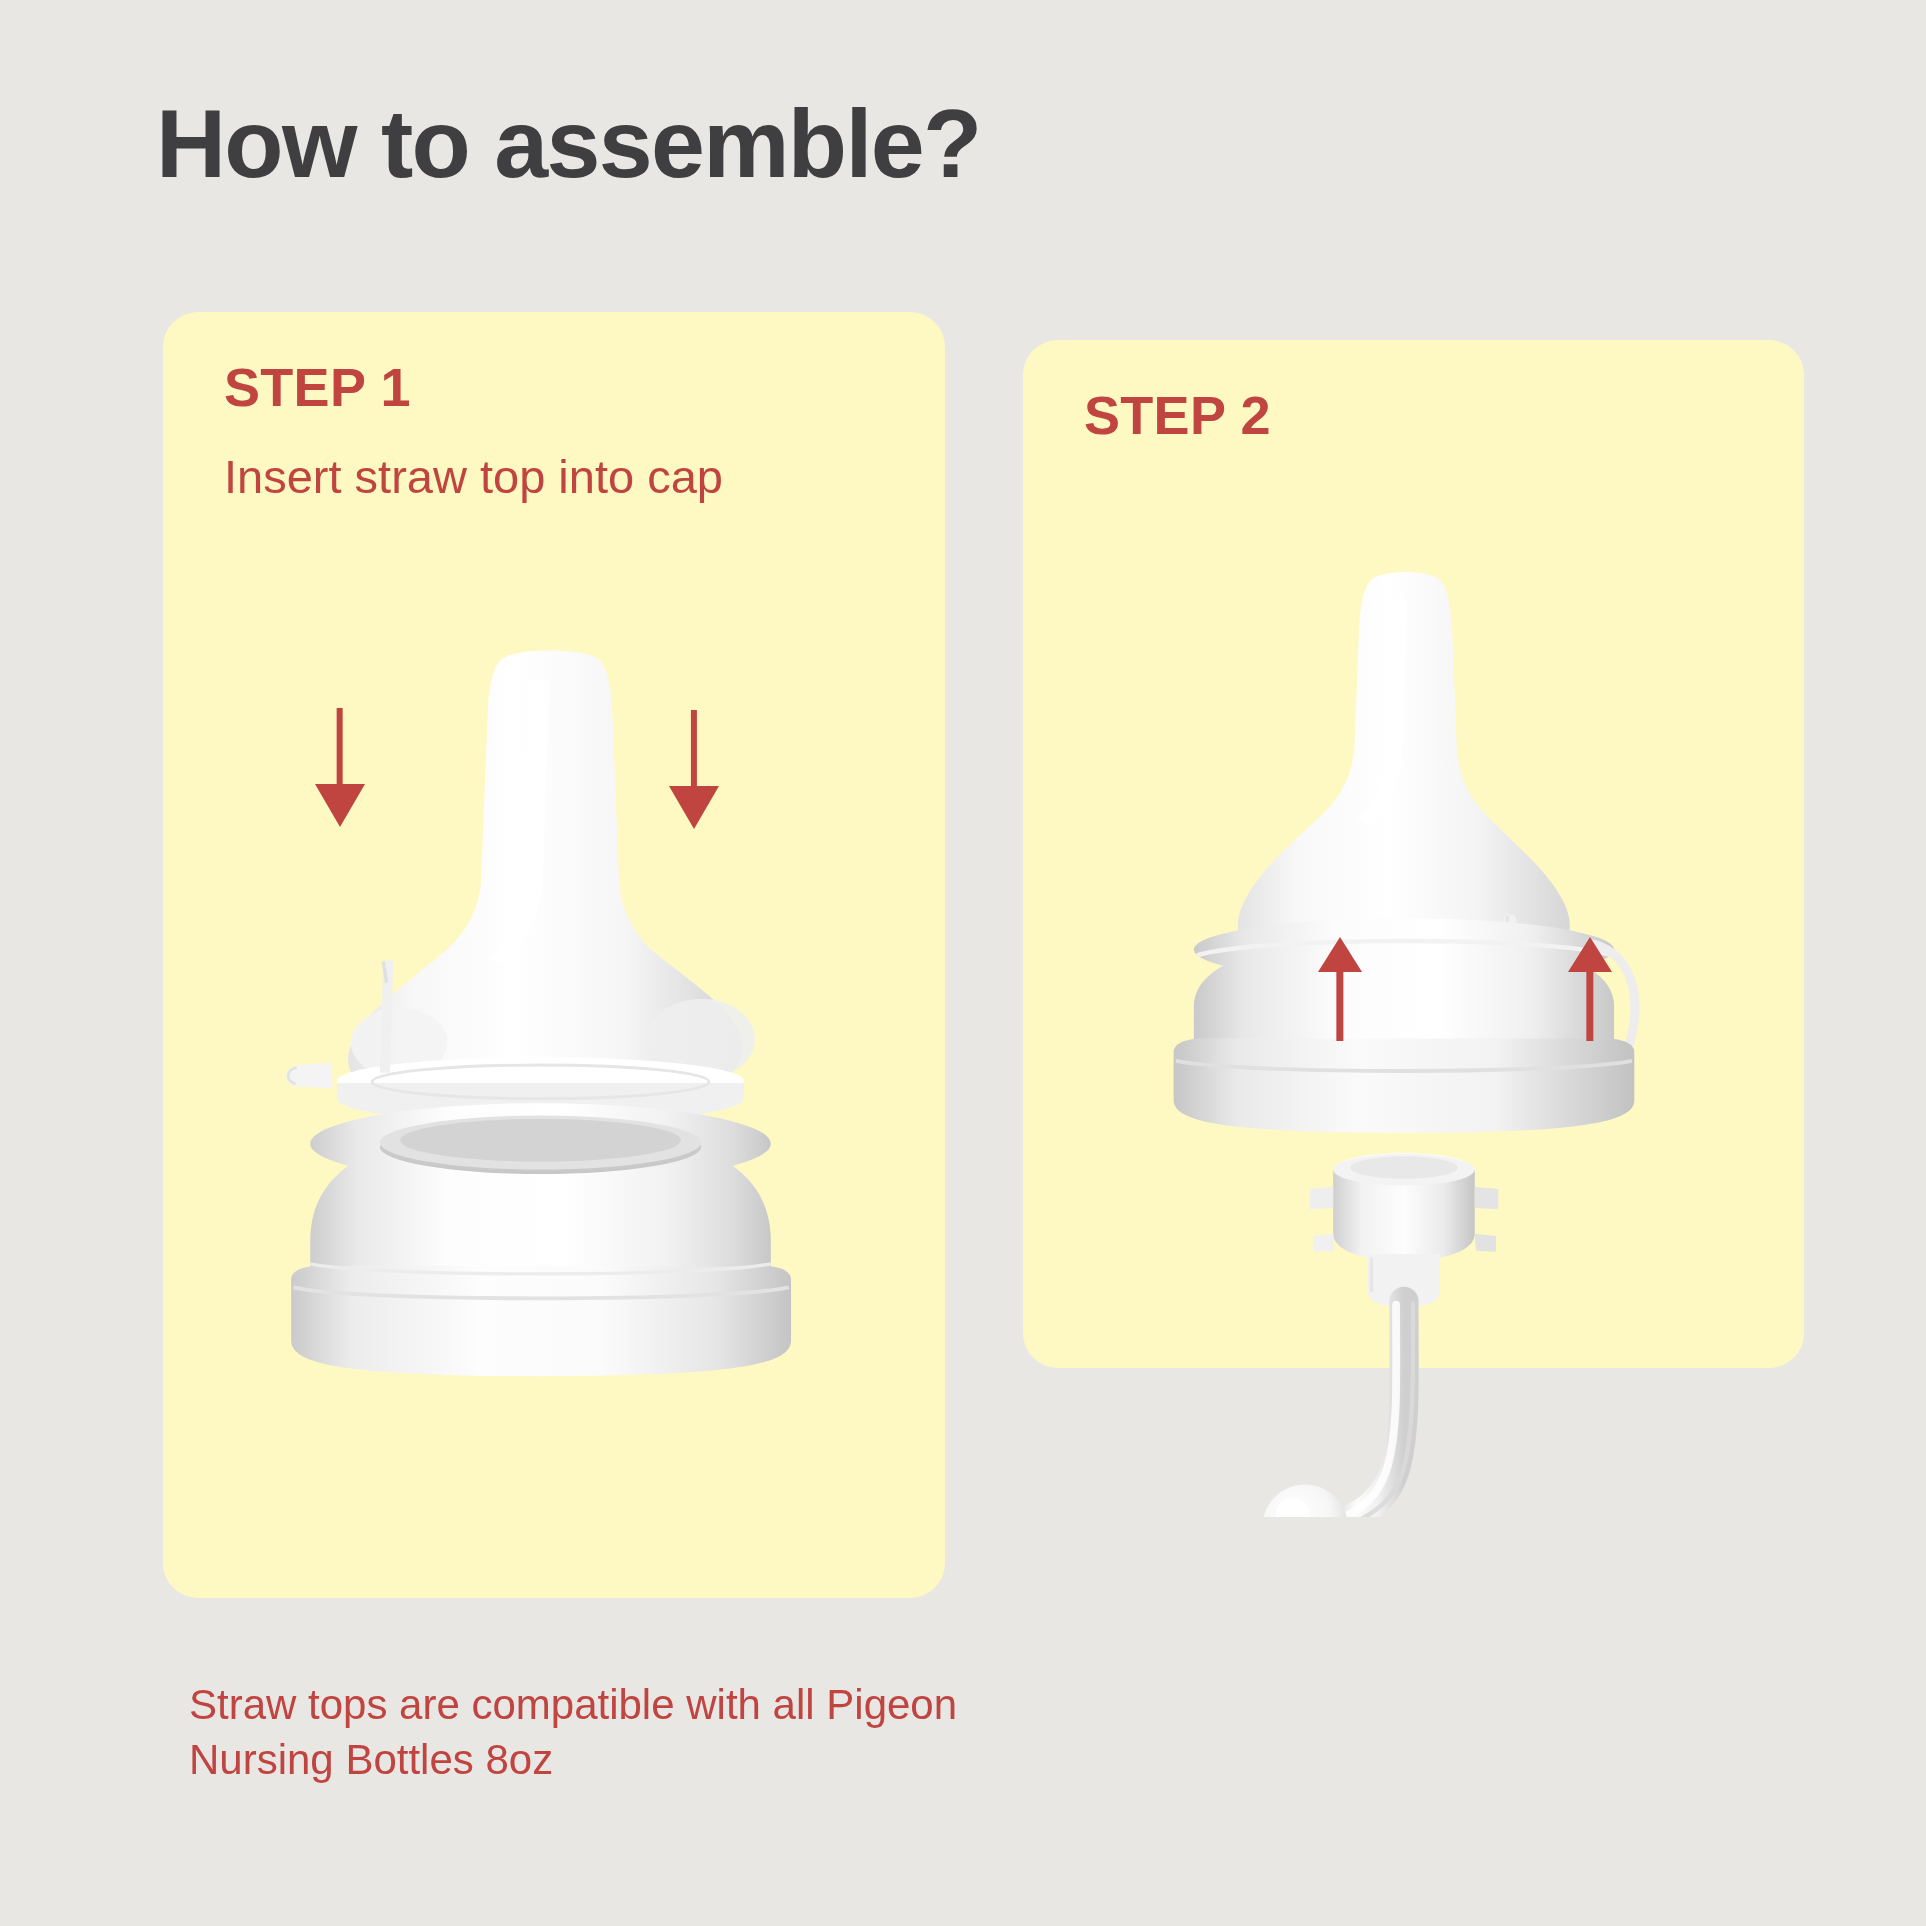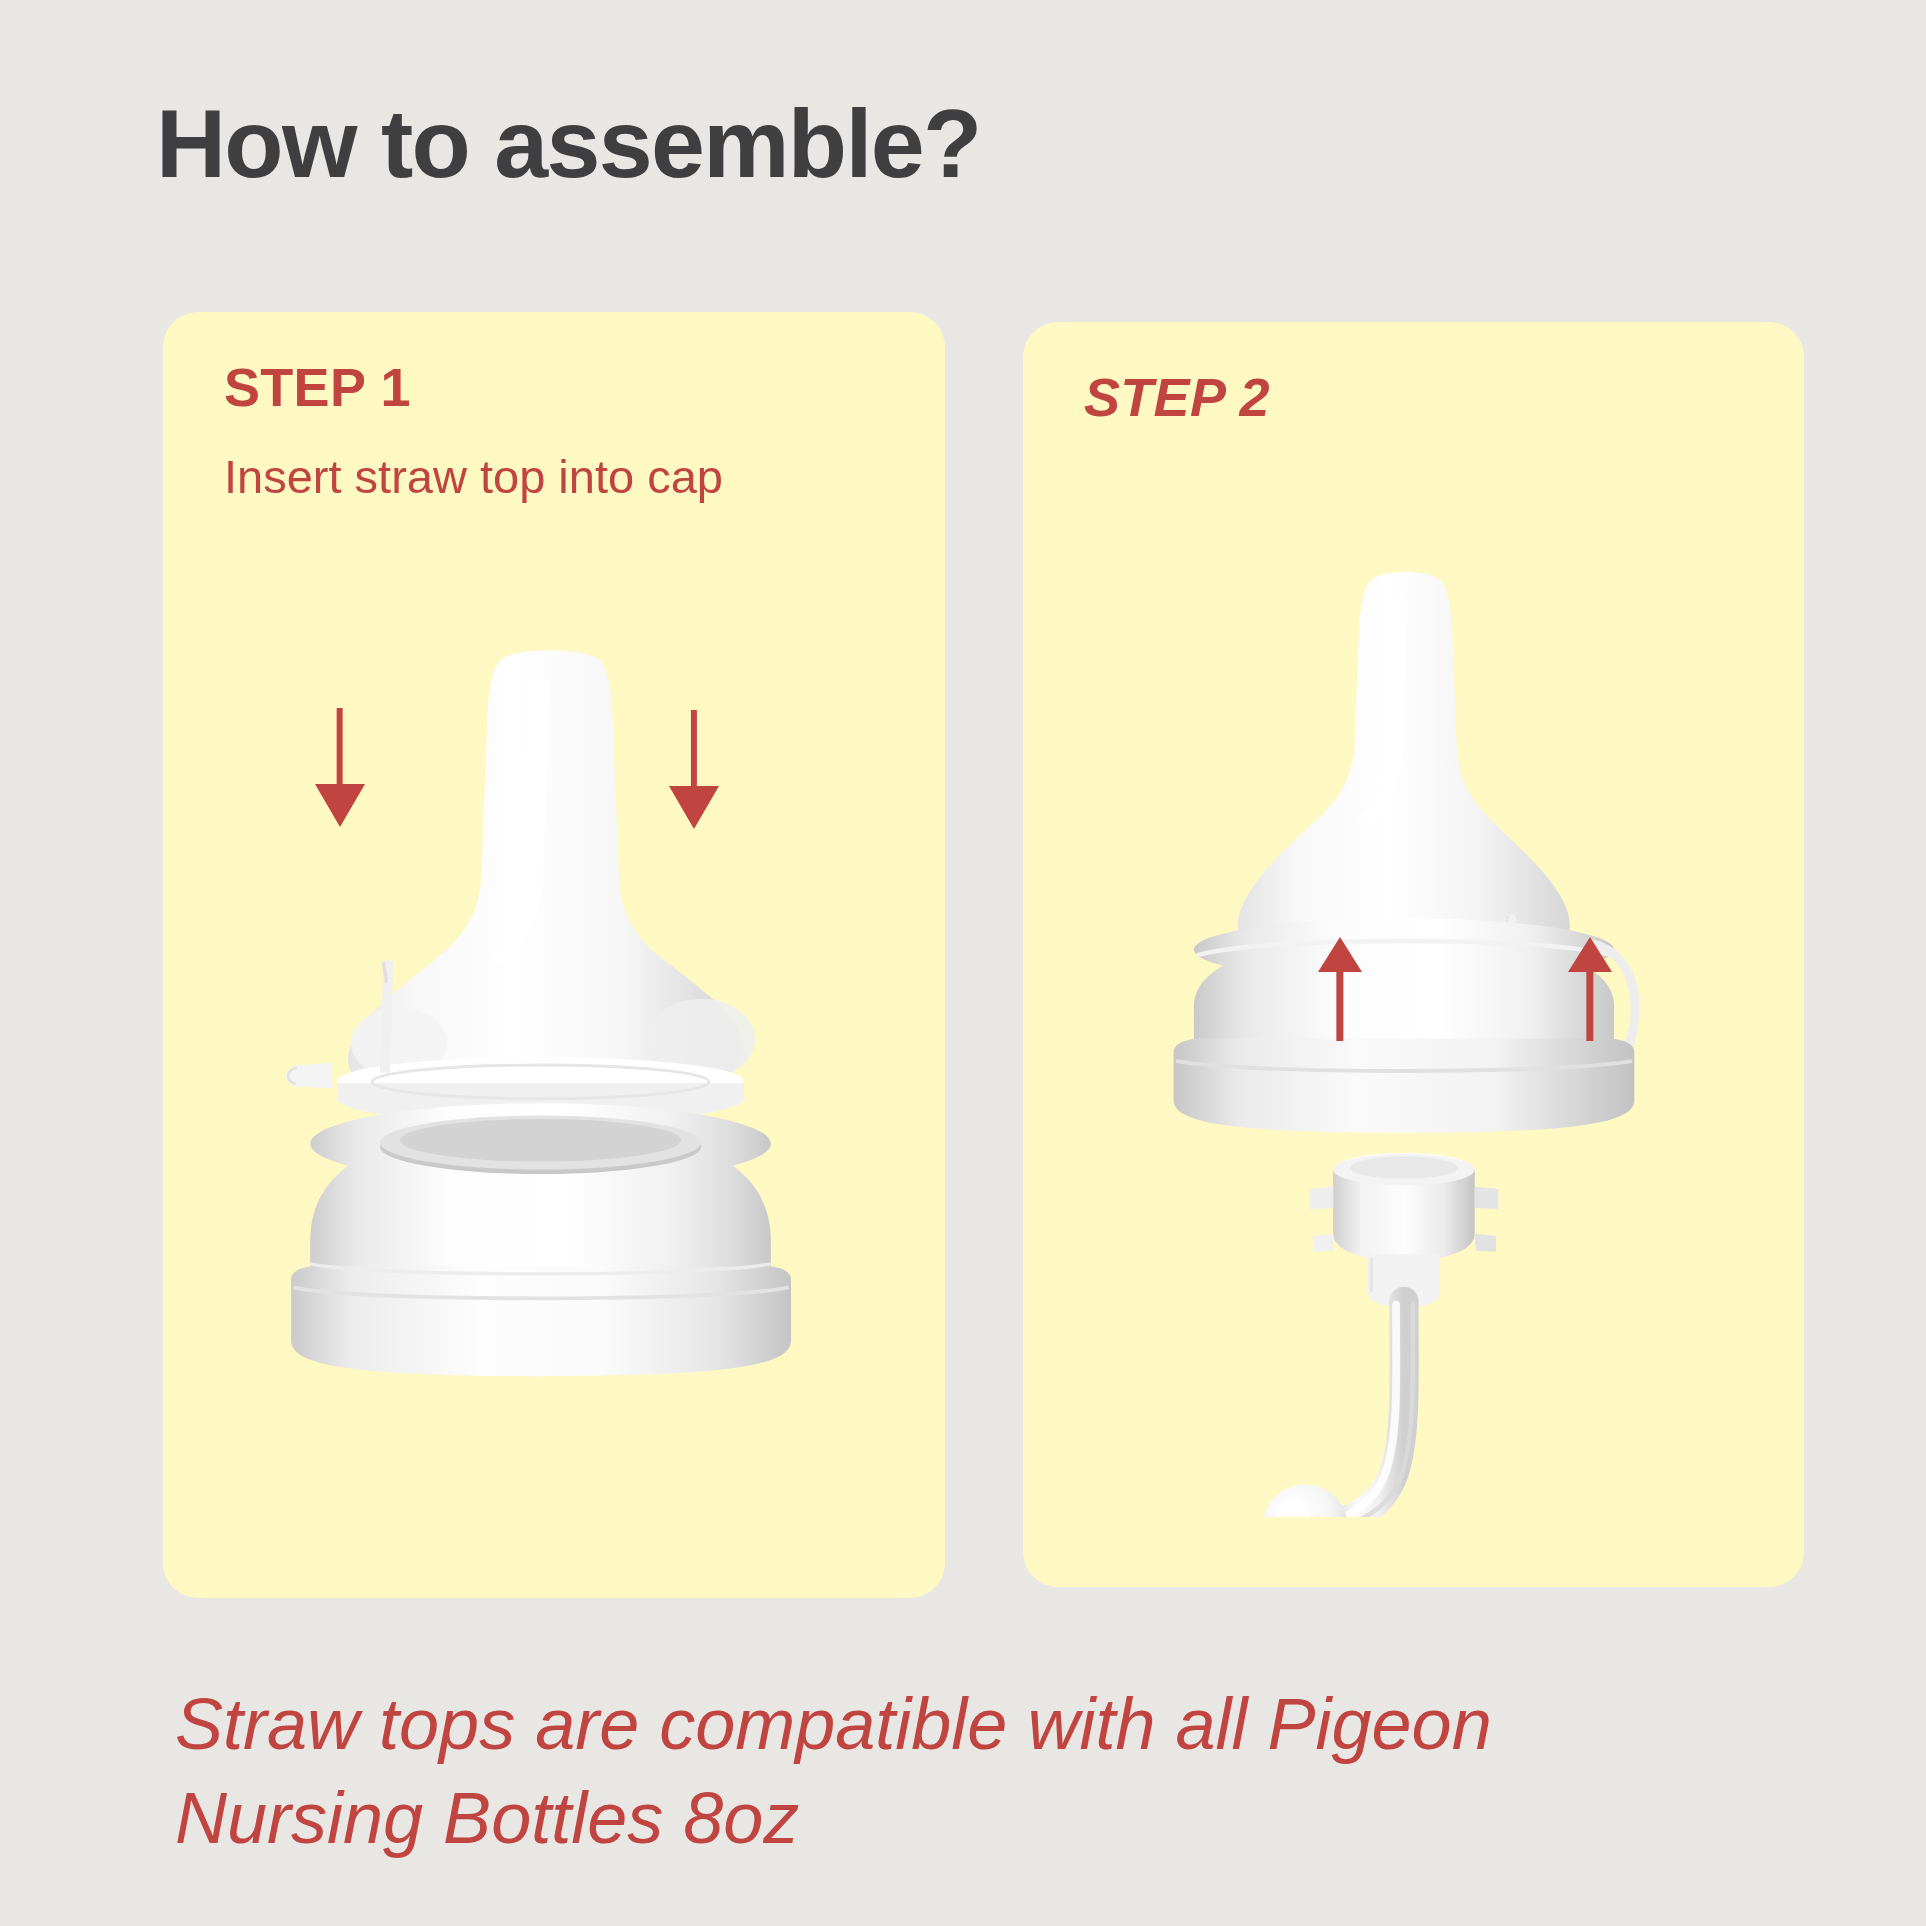--- a/index.html
+++ b/index.html
@@ -36,21 +36,21 @@
   }
 
   
   .card {
     position: absolute;
     background: #fef9c3;
     border-radius: 35px;
     overflow: hidden;
   }
   #card-1 { left: 143px;  top: 312px; width: 782px; height: 1286px; }
-  #card-2 { left: 1003px; top: 322px; width: 781px; height: 1265px; font-style: italic; }
+  #card-2 { left: 1003px; top: 340px; width: 781px; height: 1028px; }
 
   .step-label {
     position: absolute;
     font-size: 54px;
     font-weight: 700;
     letter-spacing: 0.3px;
     color: #c04440;
     line-height: 1.0;
     white-space: nowrap;
   }
@@ -64,29 +64,28 @@
     color: #c04440;
     line-height: 1.28;
     white-space: pre-line;
   }
   #card-1 .step-desc { left: 61px; top: 135px; }
   #card-2 .step-desc { left: 61px; top: 135px; }
 
   
   .footer-caption {
     position: absolute;
-    left: 155px;
+    left: 169px;
     top: 1678px;
     width: 1573px;
-    font-size: 72px;
+    font-size: 42px;
     font-weight: 400;
     color: #c04440;
     line-height: 1.30;
     white-space: pre-line;
-    font-style: italic;
   }
 
   
   .arrow { position: absolute; }
   .arrow .stem {
     position: absolute;
     background: #c04440;
     left: 50%;
     transform: translateX(-50%);
   }

